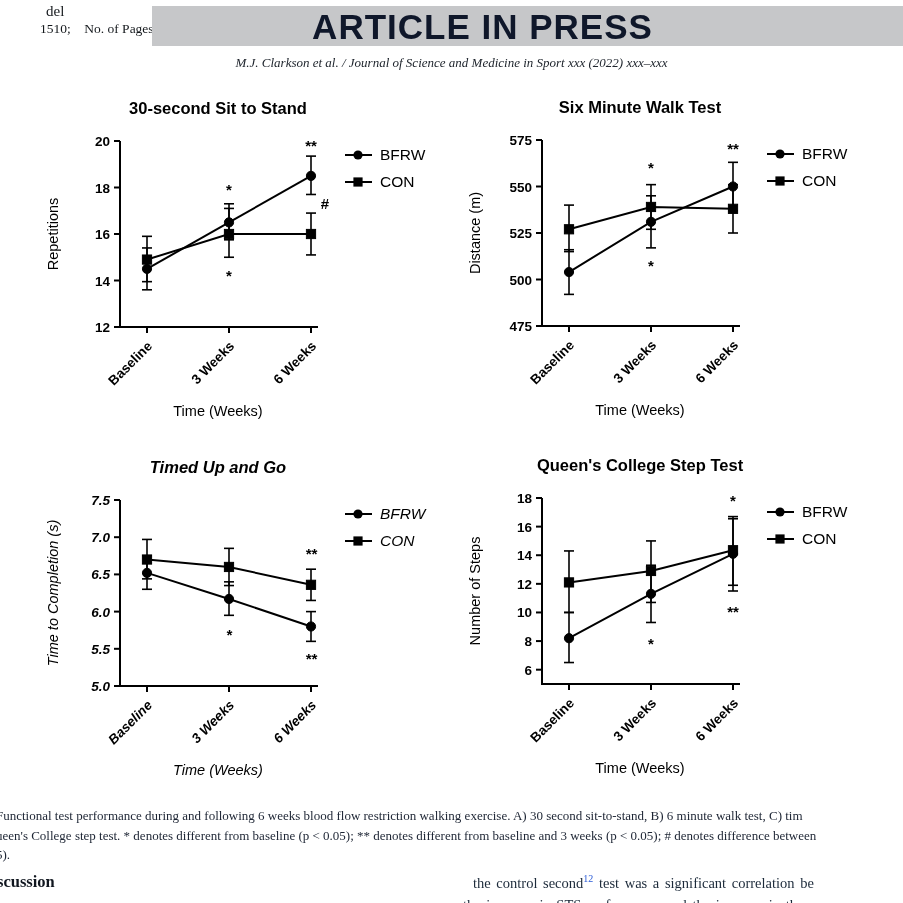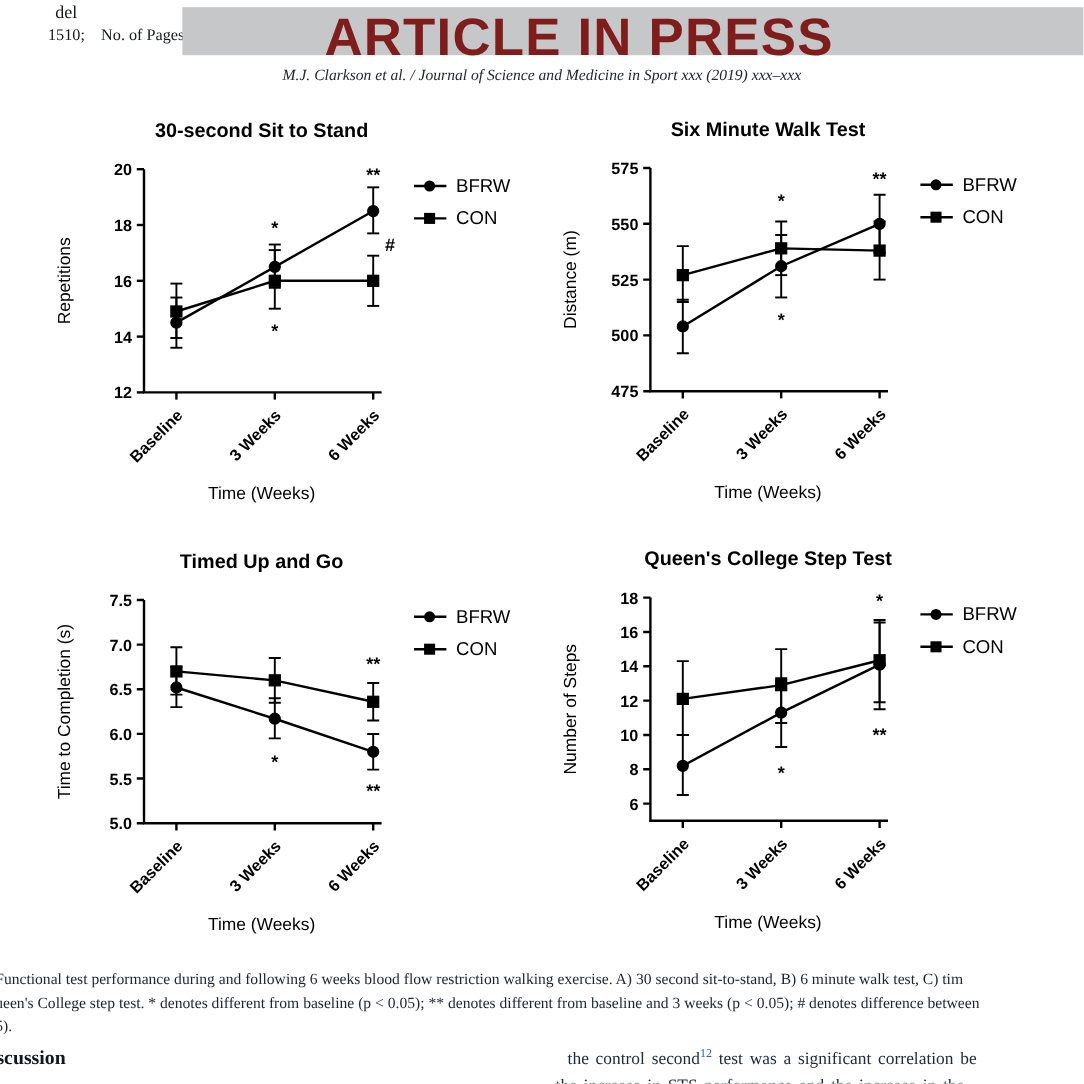--- a/index.html
+++ b/index.html
@@ -3,27 +3,27 @@
 <meta charset="utf-8">
 <style>
   html,body{margin:0;padding:0;background:#ffffff;}
   body{width:903px;height:903px;overflow:hidden;position:relative;
        font-family:"Liberation Serif",serif;color:#1a2230;}
   .frag{position:absolute;white-space:pre;margin-left:40px;}
   #model-frag{left:6px;top:3px;font-size:15px;color:#14181c;}
   #pages-frag{left:0px;top:21px;font-size:13.5px;color:#14181c;}
   #banner{position:absolute;left:152px;top:6px;width:751px;height:40px;background:#c6c7c9;}
   #banner-text{position:absolute;left:0;top:1px;width:100%;text-align:center;transform:translateX(-45px);
-      font-family:"Liberation Sans",sans-serif;font-weight:bold;font-size:44px;letter-spacing:1px;color:#7f1d1d;}
+      font-family:"Liberation Sans",sans-serif;font-weight:bold;font-size:35px;letter-spacing:1px;color:#0f172a;}
   #running-head{position:absolute;left:0;top:55px;width:903px;text-align:center;
       font-style:italic;font-size:13px;color:#20262e;}
   .chart-box{position:absolute;width:450px;height:345px;}
   #chart1{left:20px;top:95px;}
   #chart2{left:442px;top:94px;text-align:right;}
-  #chart3{left:20px;top:454px;}
+  #chart3{left:20px;top:454px;font-style:italic;}
   #chart4{left:442px;top:452px;}
   svg text{font-family:"Liberation Sans",sans-serif;fill:#000;}
   .ct{font-size:16.5px;font-weight:bold;}
   .cal{font-size:14.5px;}
   .ctk{font-size:13.5px;font-weight:bold;}
   .clg{font-size:15.5px;}
   .can{font-size:15px;font-weight:bold;}
   #caption{position:absolute;left:-4px;top:806px;width:940px;font-size:13px;line-height:19.5px;color:#1c2433;}
   #discussion-frag{position:absolute;left:-3px;top:872px;font-size:16.5px;font-weight:bold;color:#10161f;}
   #bodytext{position:absolute;left:463px;top:872px;width:445px;font-size:14.5px;line-height:22px;
@@ -34,21 +34,21 @@
 </head>
 <body>
 
 <div class="frag" id="model-frag">del</div>
 <div class="frag" id="pages-frag">1510;    No. of Pages 6</div>
 
 <div id="banner">
   <div id="banner-text">ARTICLE IN PRESS</div>
 </div>
 
-<div id="running-head">M.J. Clarkson et al. / Journal of Science and Medicine in Sport xxx (2019) xxx–xxx</div>
+<div id="running-head">M.J. Clarkson et al. / Journal of Science and Medicine in Sport xxx (2022) xxx–xxx</div>
 
 <div>
   <div class="chart-box" id="chart1">
     <svg width="450" height="345" viewBox="0 0 450 345">
         <text class="ct" x="198" y="19" text-anchor="middle">30-second Sit to Stand</text>
         <text class="cal" x="38" y="139" text-anchor="middle" transform="rotate(-90 38 139)">Repetitions</text>
         <text class="cal" x="198" y="321" text-anchor="middle">Time (Weeks)</text>
         <g stroke="#000" stroke-width="2" fill="none">
           <path d="M 100 46 L 100 232 L 298 232"></path>
           <line x1="94" y1="232" x2="100" y2="232"></line>

